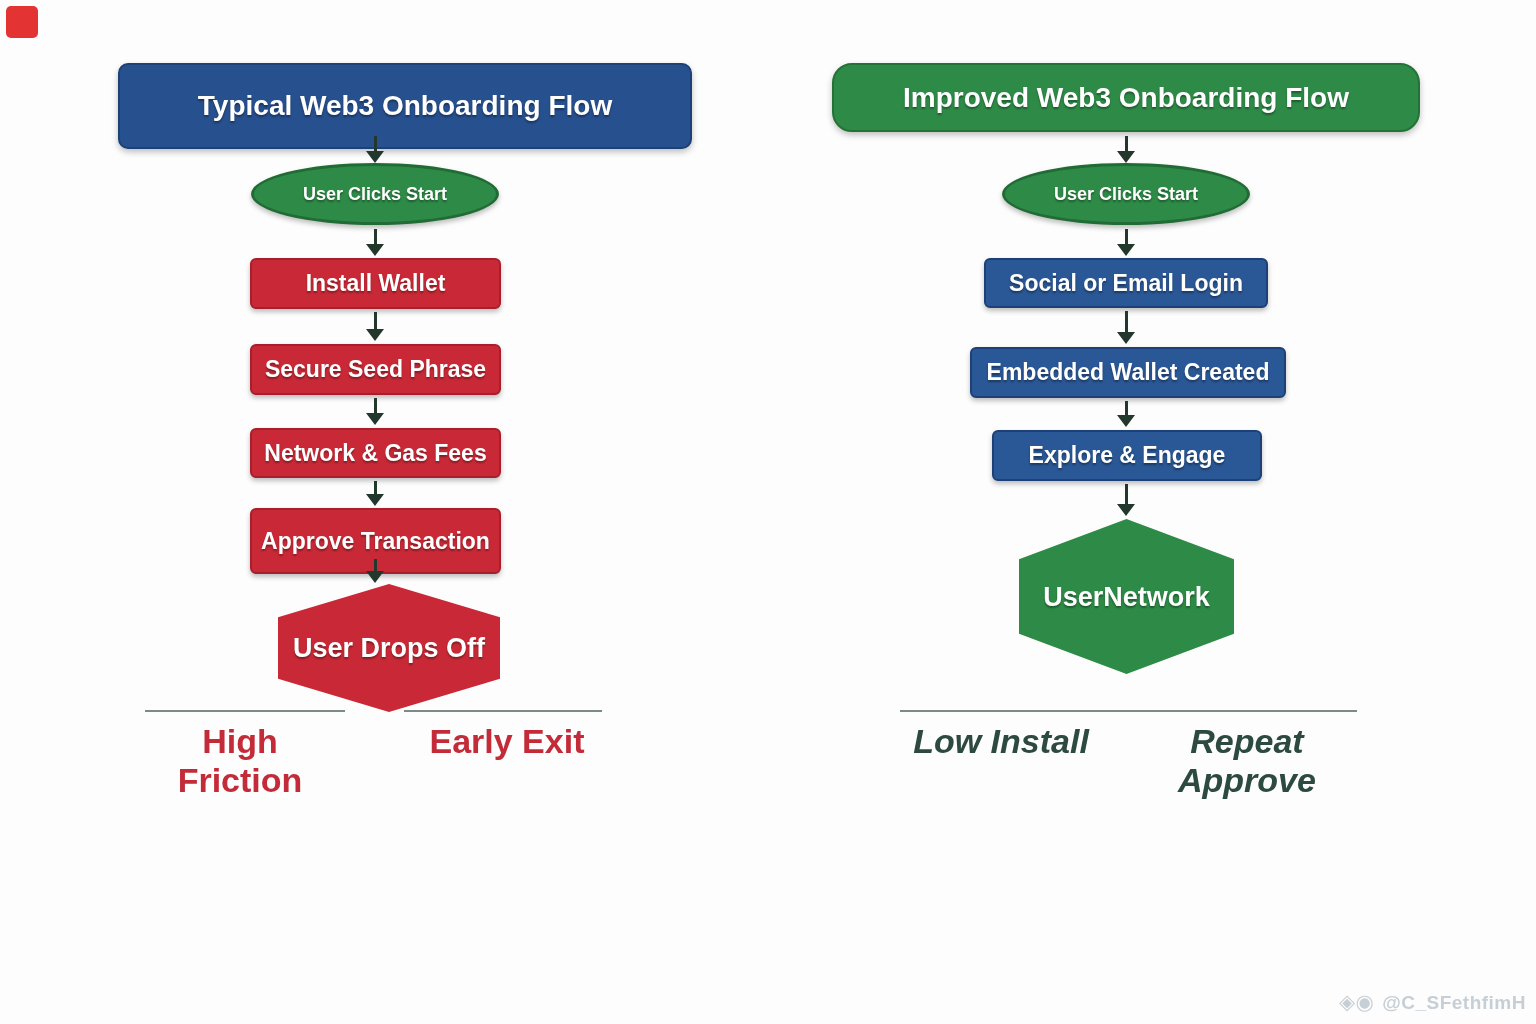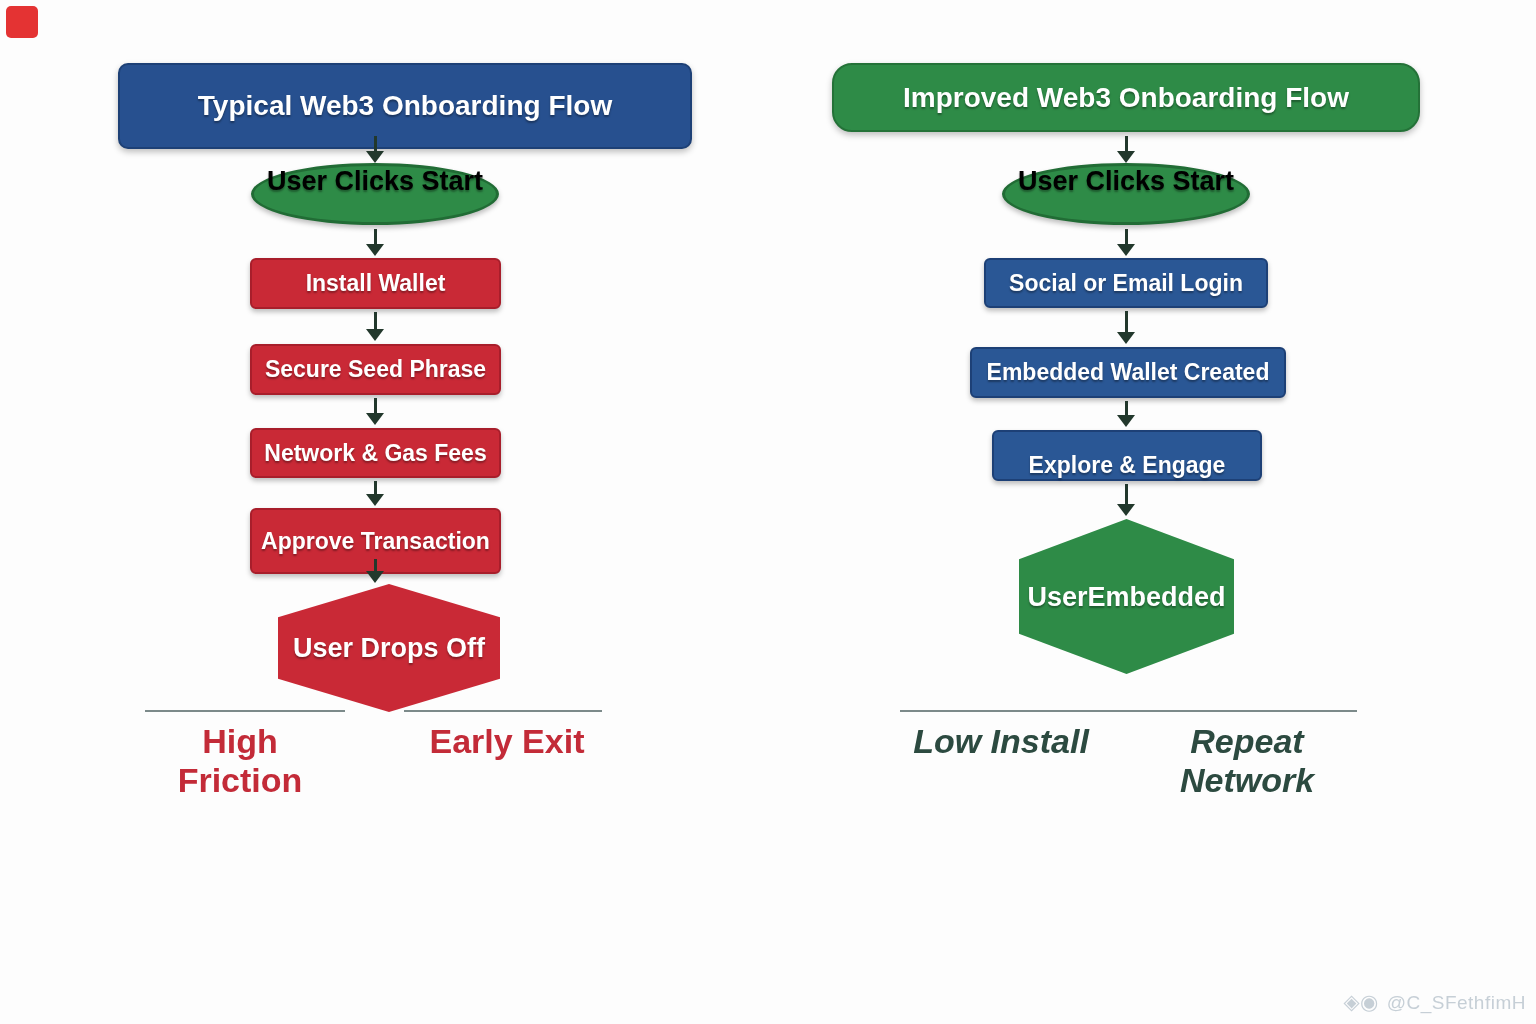--- a/index.html
+++ b/index.html
@@ -17,22 +17,22 @@
     color:#fff;font-weight:bold;font-size:28px;
     text-shadow:0 2px 2px rgba(0,0,0,.35);
     box-shadow:0 3px 6px rgba(0,0,0,.25);
   }
   .flow-header.blue{background:#27508f;border:2px solid #1d4076;}
   .flow-header.green{background:#2e8b47;border:2px solid #247238;}
 
   .ellipse{
     border-radius:50%;
     background:#2e8b47;border:3px solid #216c35;
-    display:flex;justify-content:center;
-    color:#000000;font-weight:bold;font-size:27px;
+    display:flex;align-items:center;justify-content:center;
+    color:#ffffff;font-weight:bold;font-size:18px;
     text-shadow:0 2px 2px rgba(0,0,0,.35);
     box-shadow:0 3px 5px rgba(0,0,0,.25);
   }
 
   .step-box{
     border-radius:6px;
     display:flex;align-items:center;justify-content:center;
     color:#fff;font-weight:bold;font-size:23px;
     text-shadow:0 2px 2px rgba(0,0,0,.35);
     box-shadow:0 3px 5px rgba(0,0,0,.25);
@@ -61,21 +61,21 @@
   .axis-line{background:#7c8a8a;height:2px;}
   .friction-label{
     font-weight:bold;font-size:34px;text-align:center;
   }
   .friction-label.red{color:#c32b38;}
   .friction-label.darkgreen{color:#2c4a40;font-style:italic;}
 
   
   .corner-marker{background:#e43333;border-radius:5px;}
   .watermark{
-    color:#b9c4cd;font-size:19px;font-weight:normal;letter-spacing:.5px;
+    color:#b9c4cd;font-size:19px;font-weight:bold;letter-spacing:.5px;
     opacity:.8;filter:blur(.4px);white-space:nowrap;
   }
   .watermark .wm-icon{font-size:21px;margin-right:2px;}
 </style>
 </head>
 <body>
 
 <div class="abs corner-marker" style="left:6px;top:6px;width:32px;height:32px;"></div>
 
 <div class="abs flow-header blue" style="left:98px;top:63px;width:574px;height:86px;margin-left:20px;">
@@ -171,35 +171,35 @@
 
 <div class="abs step-box blueb" style="left:970px;top:347px;width:316px;height:51px;">
   <span>Embedded Wallet Created</span>
 </div>
 
 <div class="abs arrow" style="left:1117px;top:401px;width:18px;height:26px;">
     <div class="shaft"></div>
     <div class="head"></div>
   </div>
 
-<div class="abs step-box blueb" style="left:992px;top:430px;width:270px;height:51px;align-items:flex-end;">
+<div class="abs step-box blueb" style="left:992px;top:430px;width:270px;height:51px;">
   <span>Explore &amp; Engage</span>
 </div>
 
 <div class="abs arrow" style="left:1117px;top:484px;width:18px;height:32px;">
     <div class="shaft"></div>
     <div class="head"></div>
   </div>
 
 <div class="abs hexagon green" style="left:1019px;top:519px;width:215px;height:155px;">
   <span>User</span>
-  <span>Embedded</span>
+  <span>Network</span>
 </div>
 
 <div class="abs axis-line" style="left:900px;top:710px;width:457px;"></div>
 
 <div class="abs friction-label darkgreen" style="left:901px;top:722px;width:200px;">Low Install</div>
-<div class="abs friction-label darkgreen" style="left:1146px;top:722px;width:202px;">Repeat Network</div>
+<div class="abs friction-label darkgreen" style="left:1146px;top:722px;width:202px;">Repeat Approve</div>
 
 <div class="abs watermark" style="right:10px;bottom:10px;">
   <span class="wm-icon">◈◉</span>
   <span>@C_SFethfimH</span>
 </div>
 
 </body></html>

